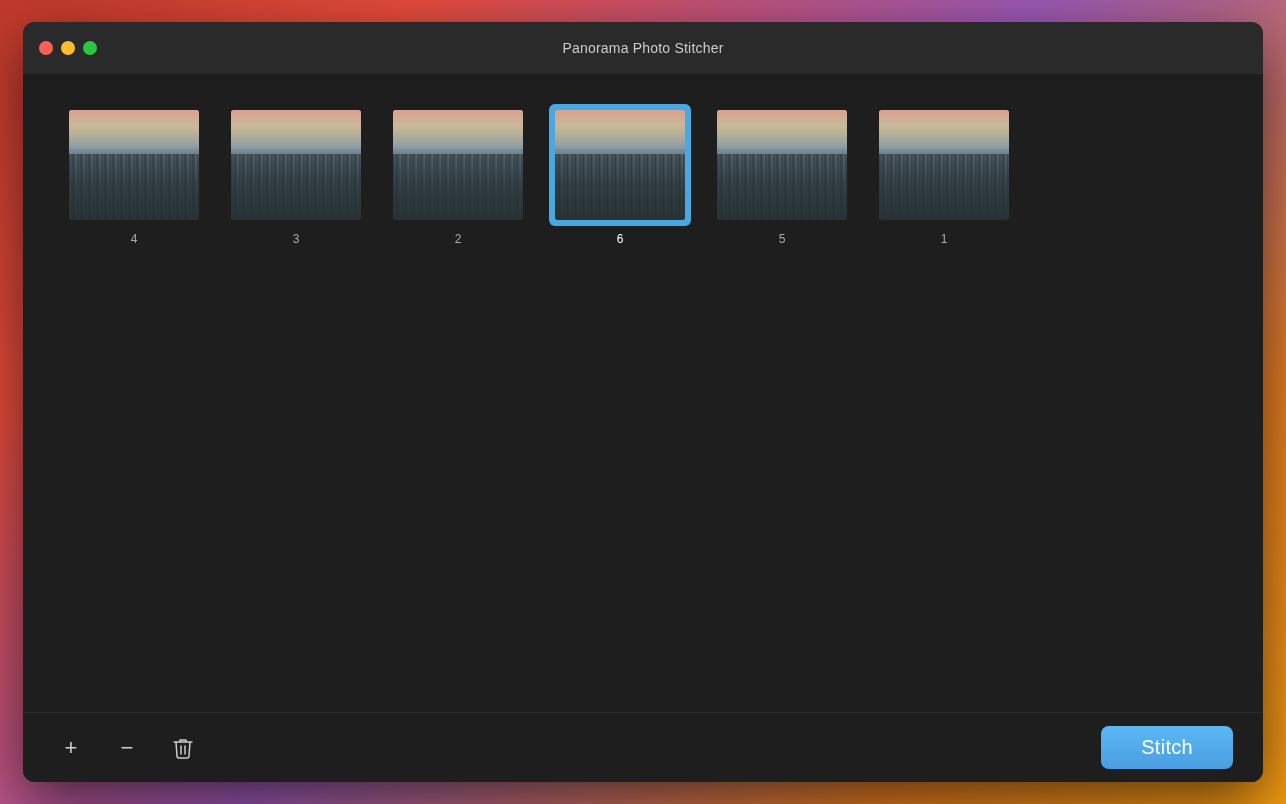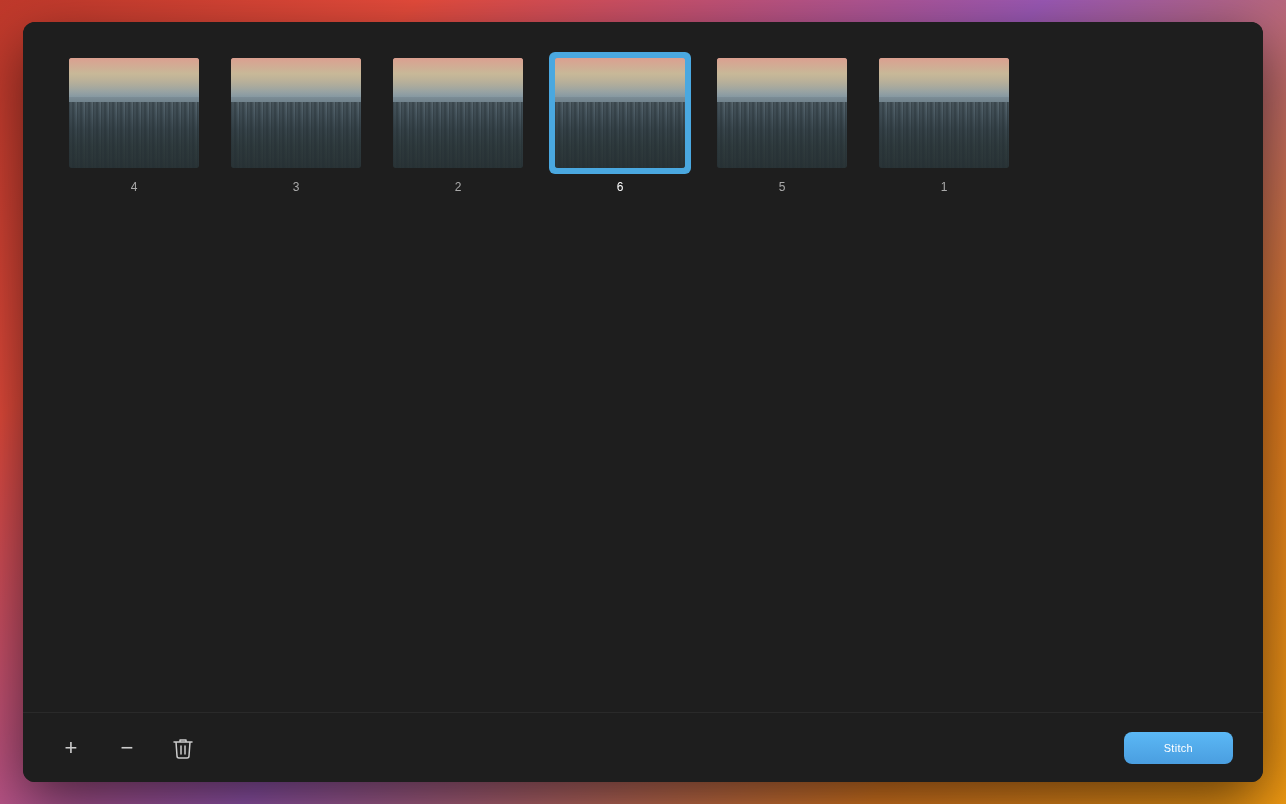--- a/index.html
+++ b/index.html
@@ -195,31 +195,39 @@
     .trash-icon {
       font-size: 18px;
     }
 
     .stitch-btn {
       background: linear-gradient(180deg, #5bb8f5 0%, #4a9ee0 100%);
       color: white;
       border: none;
       border-radius: 8px;
       padding: 10px 40px;
-      font-size: 11px;
+      font-size: 20px;
       font-weight: 500;
       cursor: pointer;
       letter-spacing: 0.3px;
     }
   </style>
 </head>
 <body>
 
 <div class="window">
 
+  <div class="titlebar">
+    <div class="window-controls">
+      <button class="control-btn close-btn"></button>
+      <button class="control-btn minimize-btn"></button>
+      <button class="control-btn maximize-btn"></button>
+    </div>
+    <span class="window-title">Panorama Photo Stitcher</span>
+  </div>
 
   <div class="content-area">
     <div class="photo-grid">
 
       <div class="photo-item">
         <div class="photo-wrapper">
           <div class="photo-thumb">
             <div class="city-photo"></div>
           </div>
         </div>

